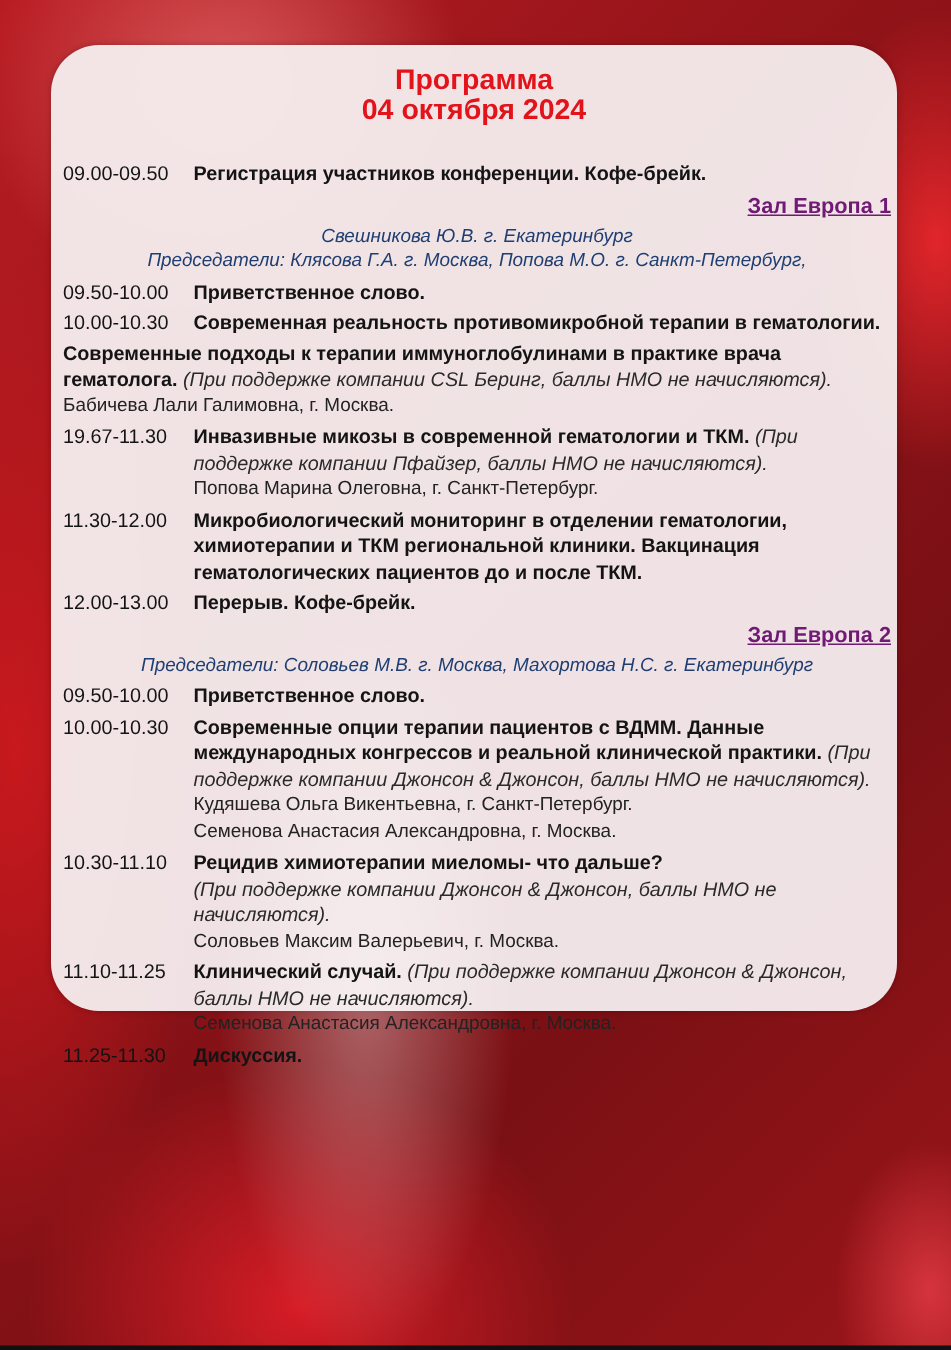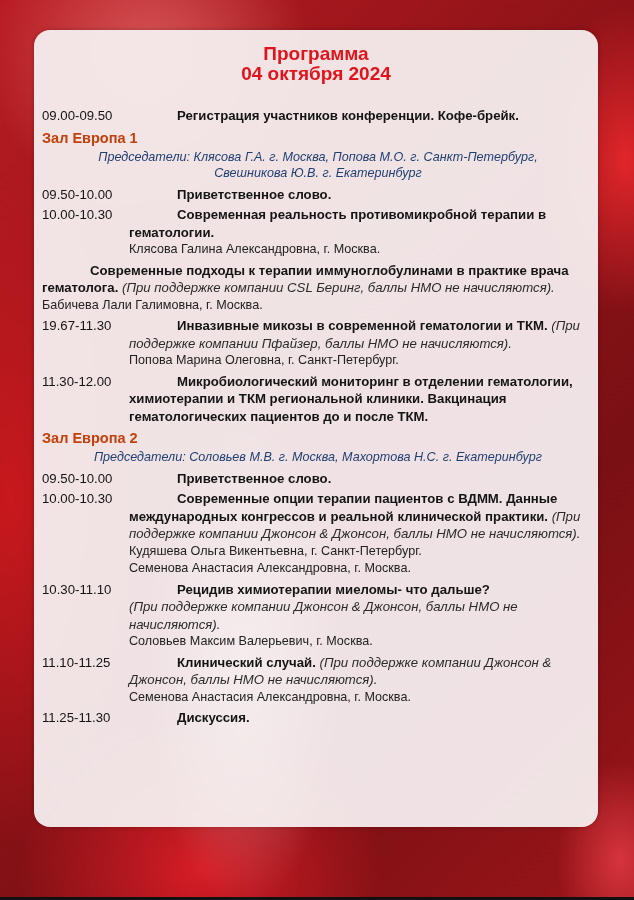--- a/index.html
+++ b/index.html
@@ -13,45 +13,45 @@
     background:
       radial-gradient(ellipse 120px 220px at 625px 160px, rgba(235,40,45,0.9), rgba(235,40,45,0) 70%),
       radial-gradient(ellipse 90px 140px at 620px 860px, rgba(230,60,70,0.8), rgba(230,60,70,0) 70%),
       radial-gradient(ellipse 230px 220px at 150px 60px, rgba(240,120,120,0.65), rgba(240,120,120,0) 70%),
       radial-gradient(ellipse 260px 230px at 200px 870px, rgba(225,30,40,0.9), rgba(225,30,40,0) 70%),
       radial-gradient(ellipse 180px 500px at 10px 500px, rgba(205,25,30,0.9), rgba(205,25,30,0) 70%),
       linear-gradient(135deg, #b81c22 0%, #8f1318 40%, #7a1014 70%, #9a1519 100%);
   }
   .bottom-bar { position: absolute; left: 0; right: 0; bottom: 0; height: 3px; background: #111; }
   .card {
-    position: absolute; left: 34px; top: 30px; width: 564px; height: 797px;
-    border-radius: 16px;
+    position: absolute; left: 34px; top: 30px; width: 564px; height: 644px;
+    border-radius: 32px;
     background: rgba(246, 238, 239, 0.95);
     box-shadow: 0 0 4px rgba(0,0,0,0.25);
   }
   .card-glow {
     position: absolute; left: 110px; top: 380px; width: 200px; height: 500px;
     border-radius: 100px;
     background: radial-gradient(ellipse at center, rgba(255,255,255,0.35), rgba(255,255,255,0) 70%);
     pointer-events: none;
   }
   .title {
     position: absolute; left: 0; width: 564px; text-align: center;
     color: #e3131b; font-weight: bold; font-size: 19px;
   }
   .title.t1 { top: 13px; }
   .title.t2 { top: 33px; }
   .content { position: absolute; left: 8px; top: 77px; width: 552px; }
   .row { display: flex; font-size: 13.2px; color: #141414; line-height: 17.5px; margin-bottom: 3px; }
   .time { width: 87px; flex: none; font-weight: normal; white-space: nowrap; }
   .desc { flex: 1; }
-  .topic { font-weight: bold; margin-left: 48px; }
+  .topic { font-weight: bold; }
   .note { font-style: italic; color: #2a2a2a; font-weight: normal; }
   .speaker { display: block; font-weight: normal; color: #222; font-size: 12.6px; }
-  .hall { text-align: left; font-weight: bold; color: #c2410c; font-size: 14.5px; line-height: 20px; margin: 1px 0 1px; }
+  .hall { text-align: right; font-weight: bold; color: #701a75; font-size: 14.5px; line-height: 20px; margin: 1px 0 1px; text-decoration: underline; }
   .chairs { text-align: center; font-style: italic; color: #1f3f72; font-size: 12.6px; line-height: 16.5px; margin-bottom: 4px; }
 </style>
 </head>
 <body>
 
 <div class="bg"></div>
 <div class="bottom-bar"></div>
 
 <div class="card">
   <div class="card-glow"></div>
@@ -60,41 +60,45 @@
 
   <div class="content">
     <div class="row">
       <span class="time">09.00-09.50</span>
       <span class="desc topic">Регистрация участников конференции. Кофе-брейк.</span>
     </div>
     <div id="halls">
         <div>
           <div class="hall">Зал Европа 1</div>
           <div class="chairs">
+            <div>Свешникова Ю.В. г. Екатеринбург</div>
             <div>Председатели: Клясова Г.А. г. Москва, Попова М.О. г. Санкт-Петербург,</div>
-            <div>Свешникова Ю.В. г. Екатеринбург</div>
           </div>
           <div class="row">
             <span class="time">09.50-10.00</span>
             <div class="desc"><span class="topic">Приветственное слово.</span></div>
           </div>
           <div class="row">
             <span class="time">10.00-10.30</span>
-            <div class="desc"><span class="topic">Современная реальность противомикробной терапии в гематологии.</span><span class="speaker">Клясова Галина Александровна, г. Москва.</span></div>
+            <div class="desc"><span class="topic">Современная реальность противомикробной терапии в гематологии.</span></div>
           </div>
           <div class="row">
             <div class="desc"><span class="topic">Современные подходы к терапии иммуноглобулинами в практике врача гематолога.</span> <span class="note">(При поддержке компании CSL Беринг, баллы НМО не начисляются).</span><span class="speaker">Бабичева Лали Галимовна, г. Москва.</span></div>
           </div>
           <div class="row">
             <span class="time">19.67-11.30</span>
             <div class="desc"><span class="topic">Инвазивные микозы в современной гематологии и ТКМ.</span> <span class="note">(При поддержке компании Пфайзер, баллы НМО не начисляются).</span><span class="speaker">Попова Марина Олеговна, г. Санкт-Петербург.</span></div>
           </div>
           <div class="row">
             <span class="time">11.30-12.00</span>
             <div class="desc"><span class="topic">Микробиологический мониторинг в отделении гематологии, химиотерапии и ТКМ региональной клиники. Вакцинация гематологических пациентов до и после ТКМ.</span></div>
+          </div>
+          <div class="row">
+            <span class="time">12.00-13.00</span>
+            <div class="desc"><span class="topic">Перерыв. Кофе-брейк.</span></div>
           </div>
         </div>
         <div>
           <div class="hall">Зал Европа 2</div>
           <div class="chairs">
             <div>Председатели: Соловьев М.В. г. Москва, Махортова Н.С. г. Екатеринбург</div>
           </div>
           <div class="row">
             <span class="time">09.50-10.00</span>
             <div class="desc"><span class="topic">Приветственное слово.</span></div>

